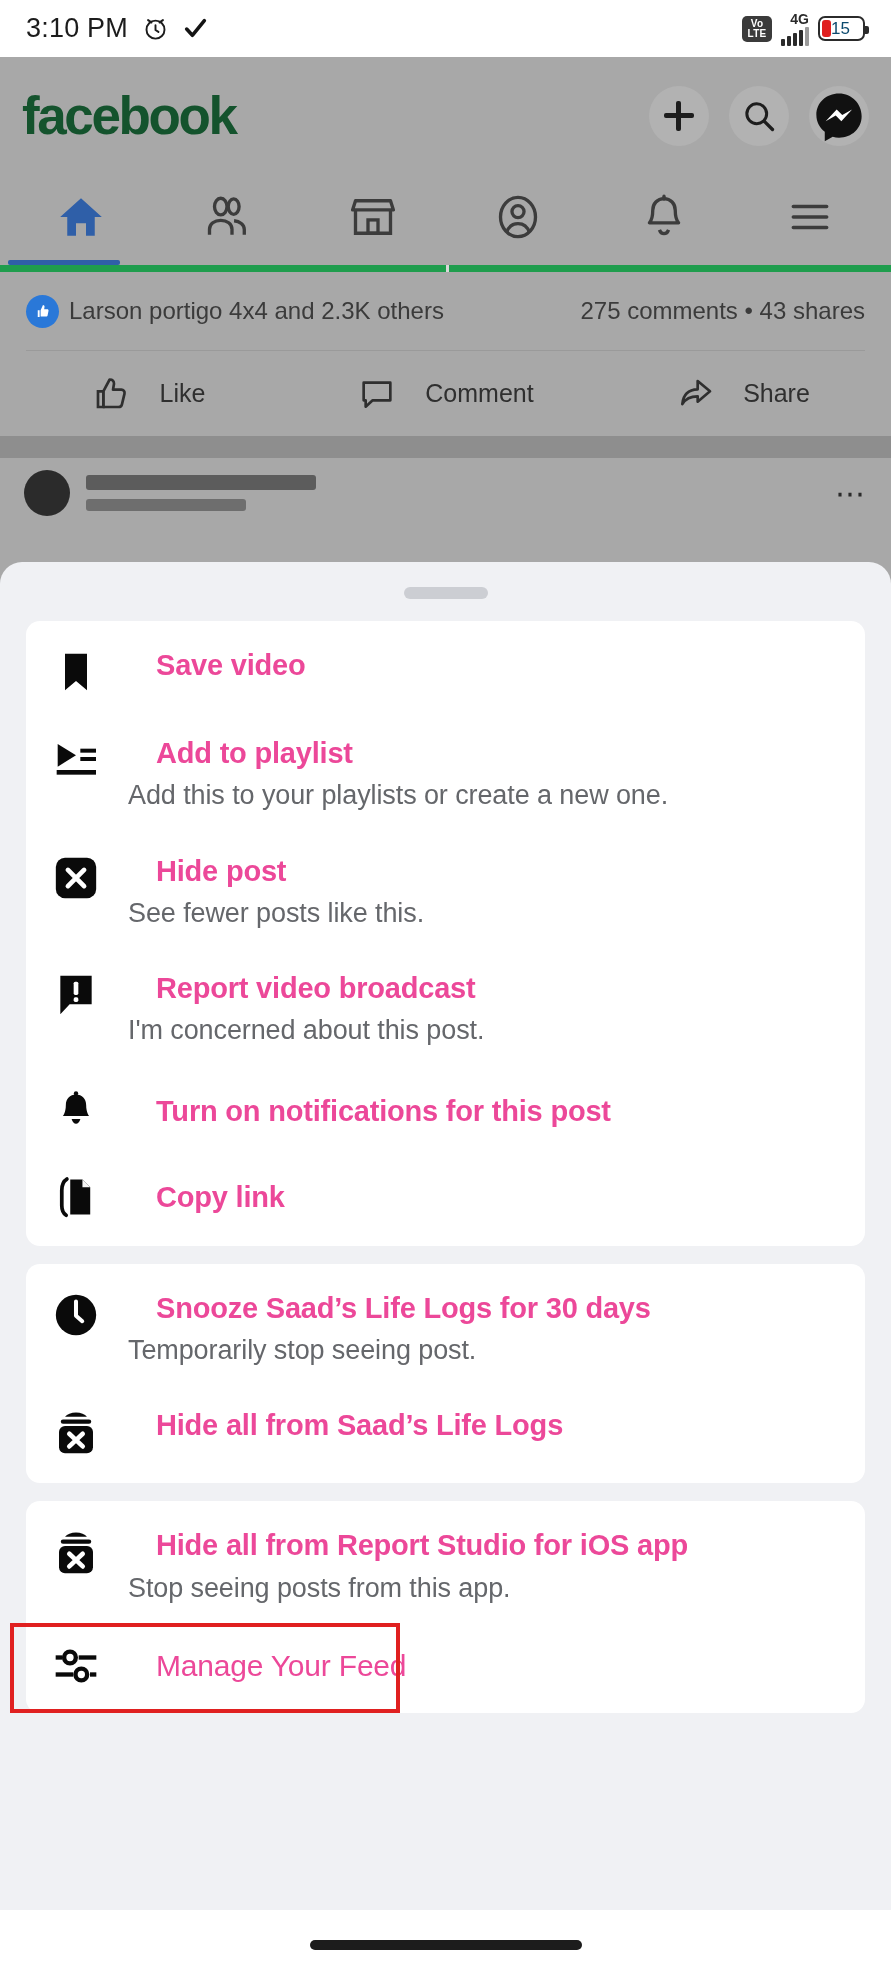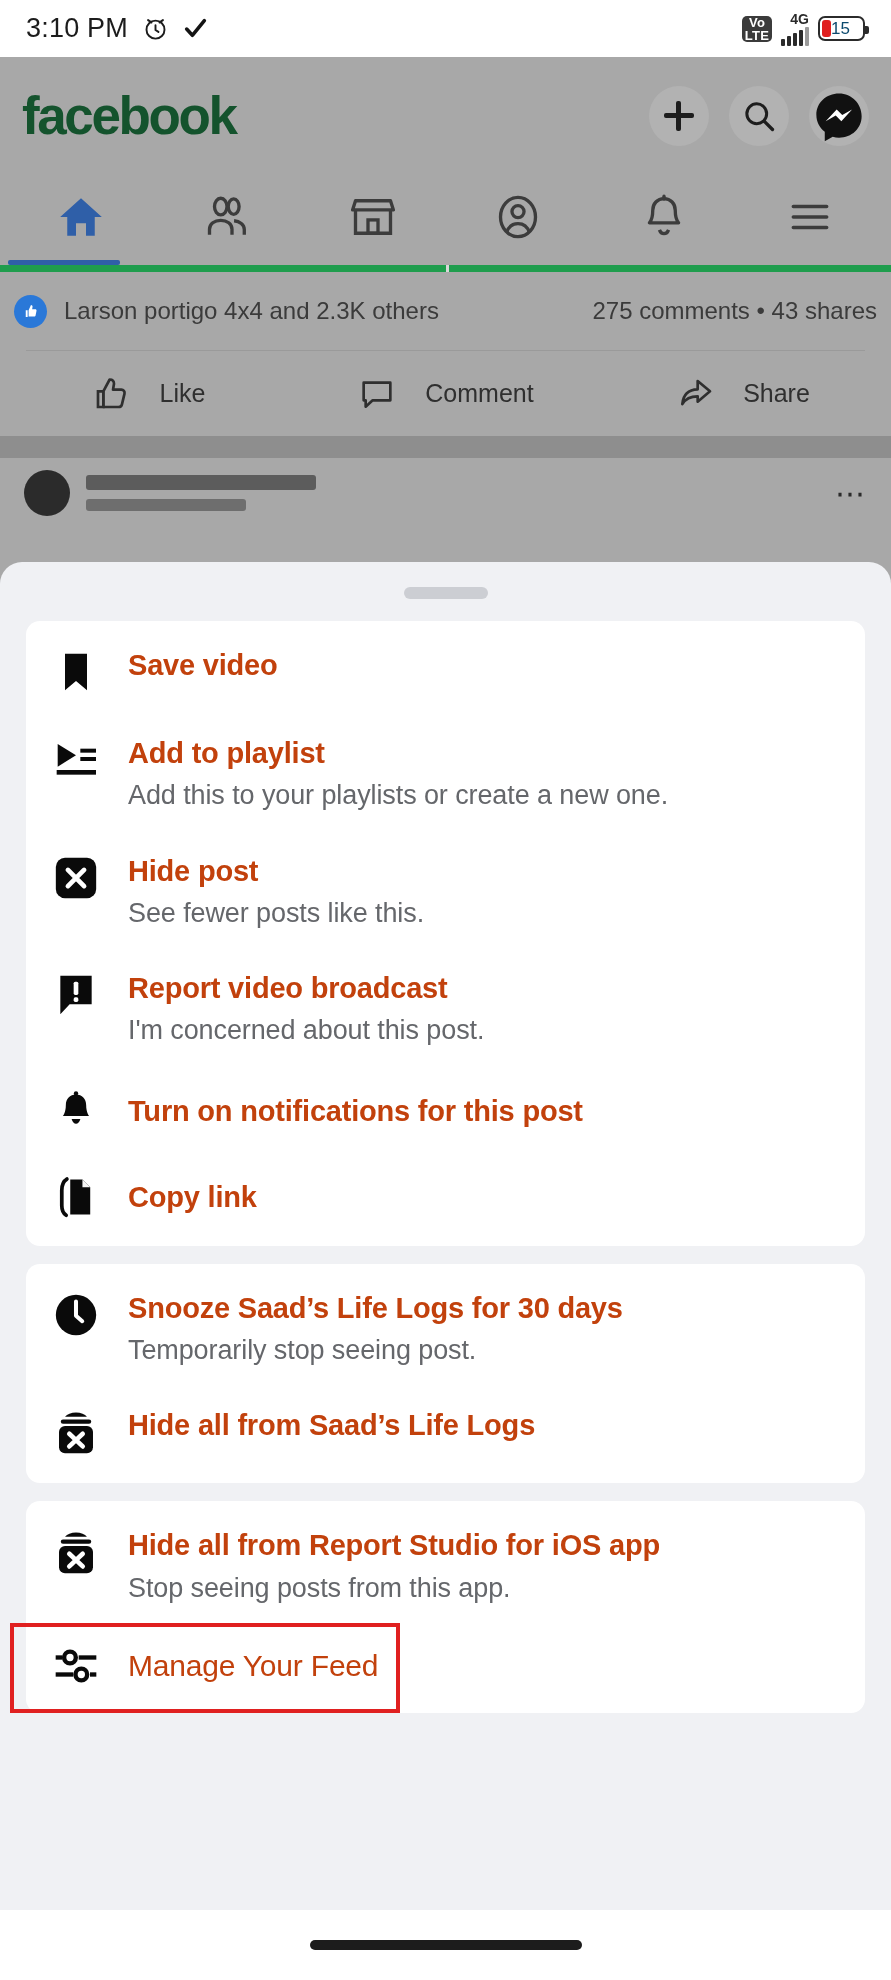--- a/index.html
+++ b/index.html
@@ -27,21 +27,21 @@
   .sb-time { font-size: 27px; font-weight: 400; color: #1c1c1c; letter-spacing: .2px; }
   .sb-right { margin-left: auto; display: flex; align-items: center; gap: 9px; }
 
   .volte-box {
     width: 30px; height: 26px; border-radius: 5px;
     background: #3b3b3b; color: #fff;
     display: flex; flex-direction: column;
     align-items: center; justify-content: center;
     line-height: 1;
   }
-  .volte-box span { font-size: 13px; font-weight: 700; letter-spacing: .3px; }
+  .volte-box span { font-size: 10px; font-weight: 700; letter-spacing: .3px; }
 
   .signal-wrap { display: flex; flex-direction: column; align-items: flex-end; font-weight: bold; }
   .signal-label { font-size: 14px; color: #2a2a2a; line-height: 1; margin-bottom: 1px; }
   .bars { display: flex; align-items: flex-end; gap: 2px; height: 19px; }
   .bars i { display: block; width: 4px; background: #2b2b2b; border-radius: 1px; }
 
   .battery {
     position: relative;
     width: 47px; height: 25px;
     border: 2.5px solid #2b2b2b; border-radius: 7px;
@@ -103,21 +103,21 @@
     position: relative; height: 7px; background: #1f9d4d;
   }
   .progress-bar .notch {
     position: absolute; left: 50%; top: 0; width: 3px; height: 7px;
     background: #d8d8d8;
   }
 
   
   .react-row {
     height: 78px; display: flex; align-items: center;
-    padding: 0 14px; gap: 17px;
+    padding: 0 26px; gap: 10px;
   }
   .like-pill {
     width: 33px; height: 33px; border-radius: 50%;
     background: #2a78d8; display: flex; align-items: center; justify-content: center;
     flex: none;
   }
   .like-pill svg { width: 19px; height: 19px; }
   .react-text { font-size: 24px; color: #3b3b3b; }
   .react-right { margin-left: auto; font-size: 24px; color: #3b3b3b; }
 
@@ -168,22 +168,22 @@
   }
   .menu-item.single { align-items: center; }
   .mi-icon {
     width: 48px; flex: none;
     display: flex; align-items: center; justify-content: center;
     padding-top: 2px;
   }
   .menu-item.single .mi-icon { padding-top: 0; }
   .mi-body { flex: 1; min-width: 0; }
   .mi-title {
-    font-size: 29px; font-weight: 700; color: #c2410c;
-    line-height: 1.18; letter-spacing: -.2px;
+    font-size: 29px; font-weight: 700; color: #ec4899;
+    line-height: 1.18; letter-spacing: -.2px; margin-left: 28px;
   }
   .mi-sub {
     font-size: 27px; color: #65676b; line-height: 1.2;
     margin-top: 9px; letter-spacing: -.1px;
   }
 
   
   .highlight-wrap { position: relative; }
   .annot-box {
     position: absolute;

